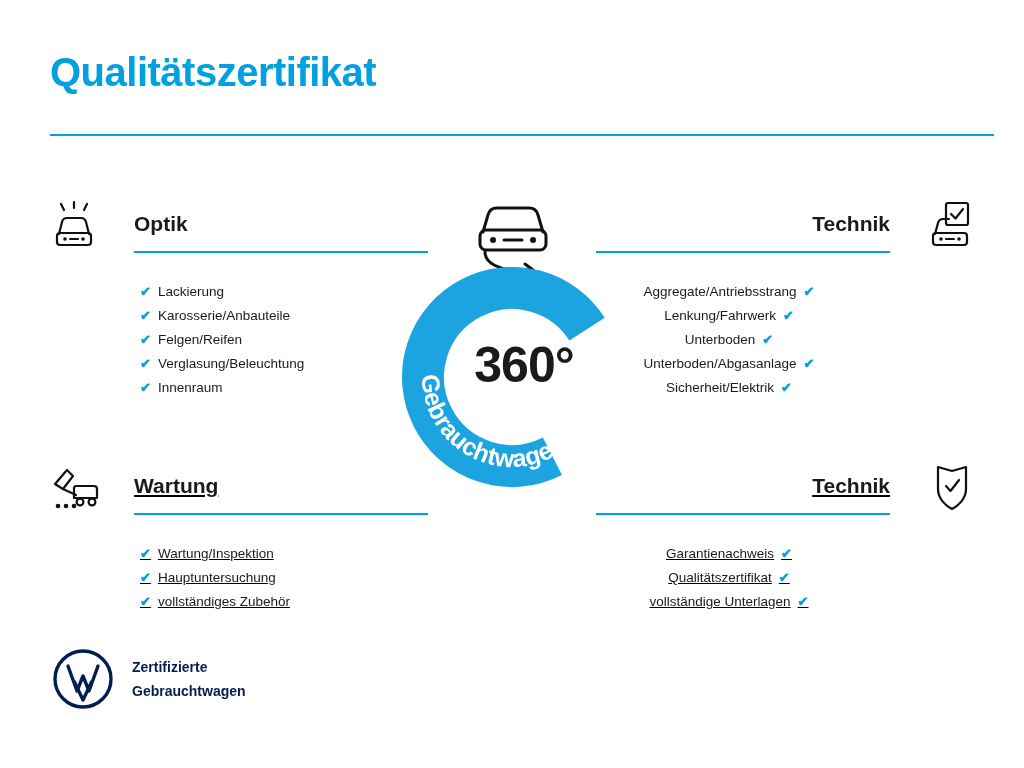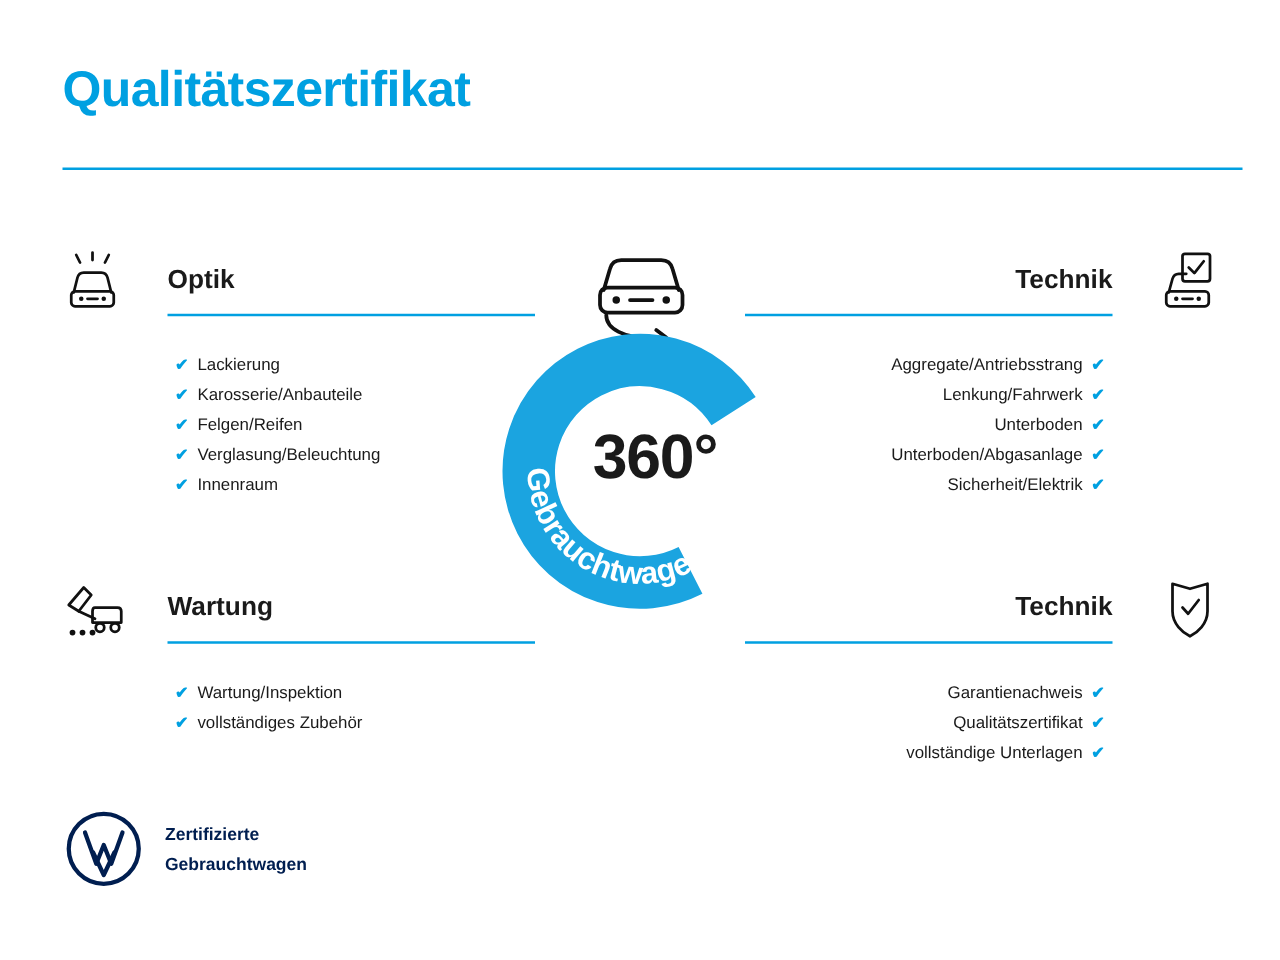--- a/index.html
+++ b/index.html
@@ -34,21 +34,21 @@
     width: 944px;
     height: 2px;
     background: #00A0E1;
   }
 
   
   .col-left  { position: absolute; left: 50px;  top: 200px; width: 400px; }
   .col-right { position: absolute; right: 50px; top: 200px; width: 400px; }
 
   .block { position: relative; }
-  .block + .block { margin-top: 62px; }
+  .block + .block { margin-top: 62px; text-decoration: underline; }
 
   .block-head {
     position: relative;
     height: 56px;
   }
   .block-title {
     font-size: 21px;
     font-weight: bold;
     color: #1a1a1a;
     line-height: 48px;
@@ -77,21 +77,21 @@
   .block-icon svg { display: block; width: 100%; height: 100%; }
 
   ul.items { list-style: none; margin-top: 24px; }
   ul.items li {
     font-size: 13.5px;
     color: #1a1a1a;
     line-height: 24px;
     white-space: nowrap;
   }
   .left ul.items  { padding-left: 90px; text-align: left; }
-  .right ul.items { padding-right: 90px; text-align: right; }
+  .right ul.items { padding-right: 90px; text-align: center; }
 
   .check {
     color: #00A0E1;
     font-weight: bold;
     font-size: 13px;
   }
   .left .check  { margin-right: 7px; }
   .right .check { margin-left: 7px; }
 
   
@@ -195,20 +195,21 @@
             <circle cx="8" cy="44" r="2.3" fill="currentColor" stroke="none"></circle>
             <circle cx="16" cy="44" r="2.3" fill="currentColor" stroke="none"></circle>
             <circle cx="24" cy="44" r="2.3" fill="currentColor" stroke="none"></circle>
           </svg>
         </div>
         <div class="block-title">Wartung</div>
         <div class="head-rule"></div>
       </div>
       <ul class="items">
         <li><span class="check">✔</span><span>Wartung/Inspektion</span></li>
+        <li><span class="check">✔</span><span>Hauptuntersuchung</span></li>
         <li><span class="check">✔</span><span>vollständiges Zubehör</span></li>
       </ul>
     </div>
 
   </div>
 
   <div class="col-right right">
 
     <div class="block">
       <div class="block-head">

